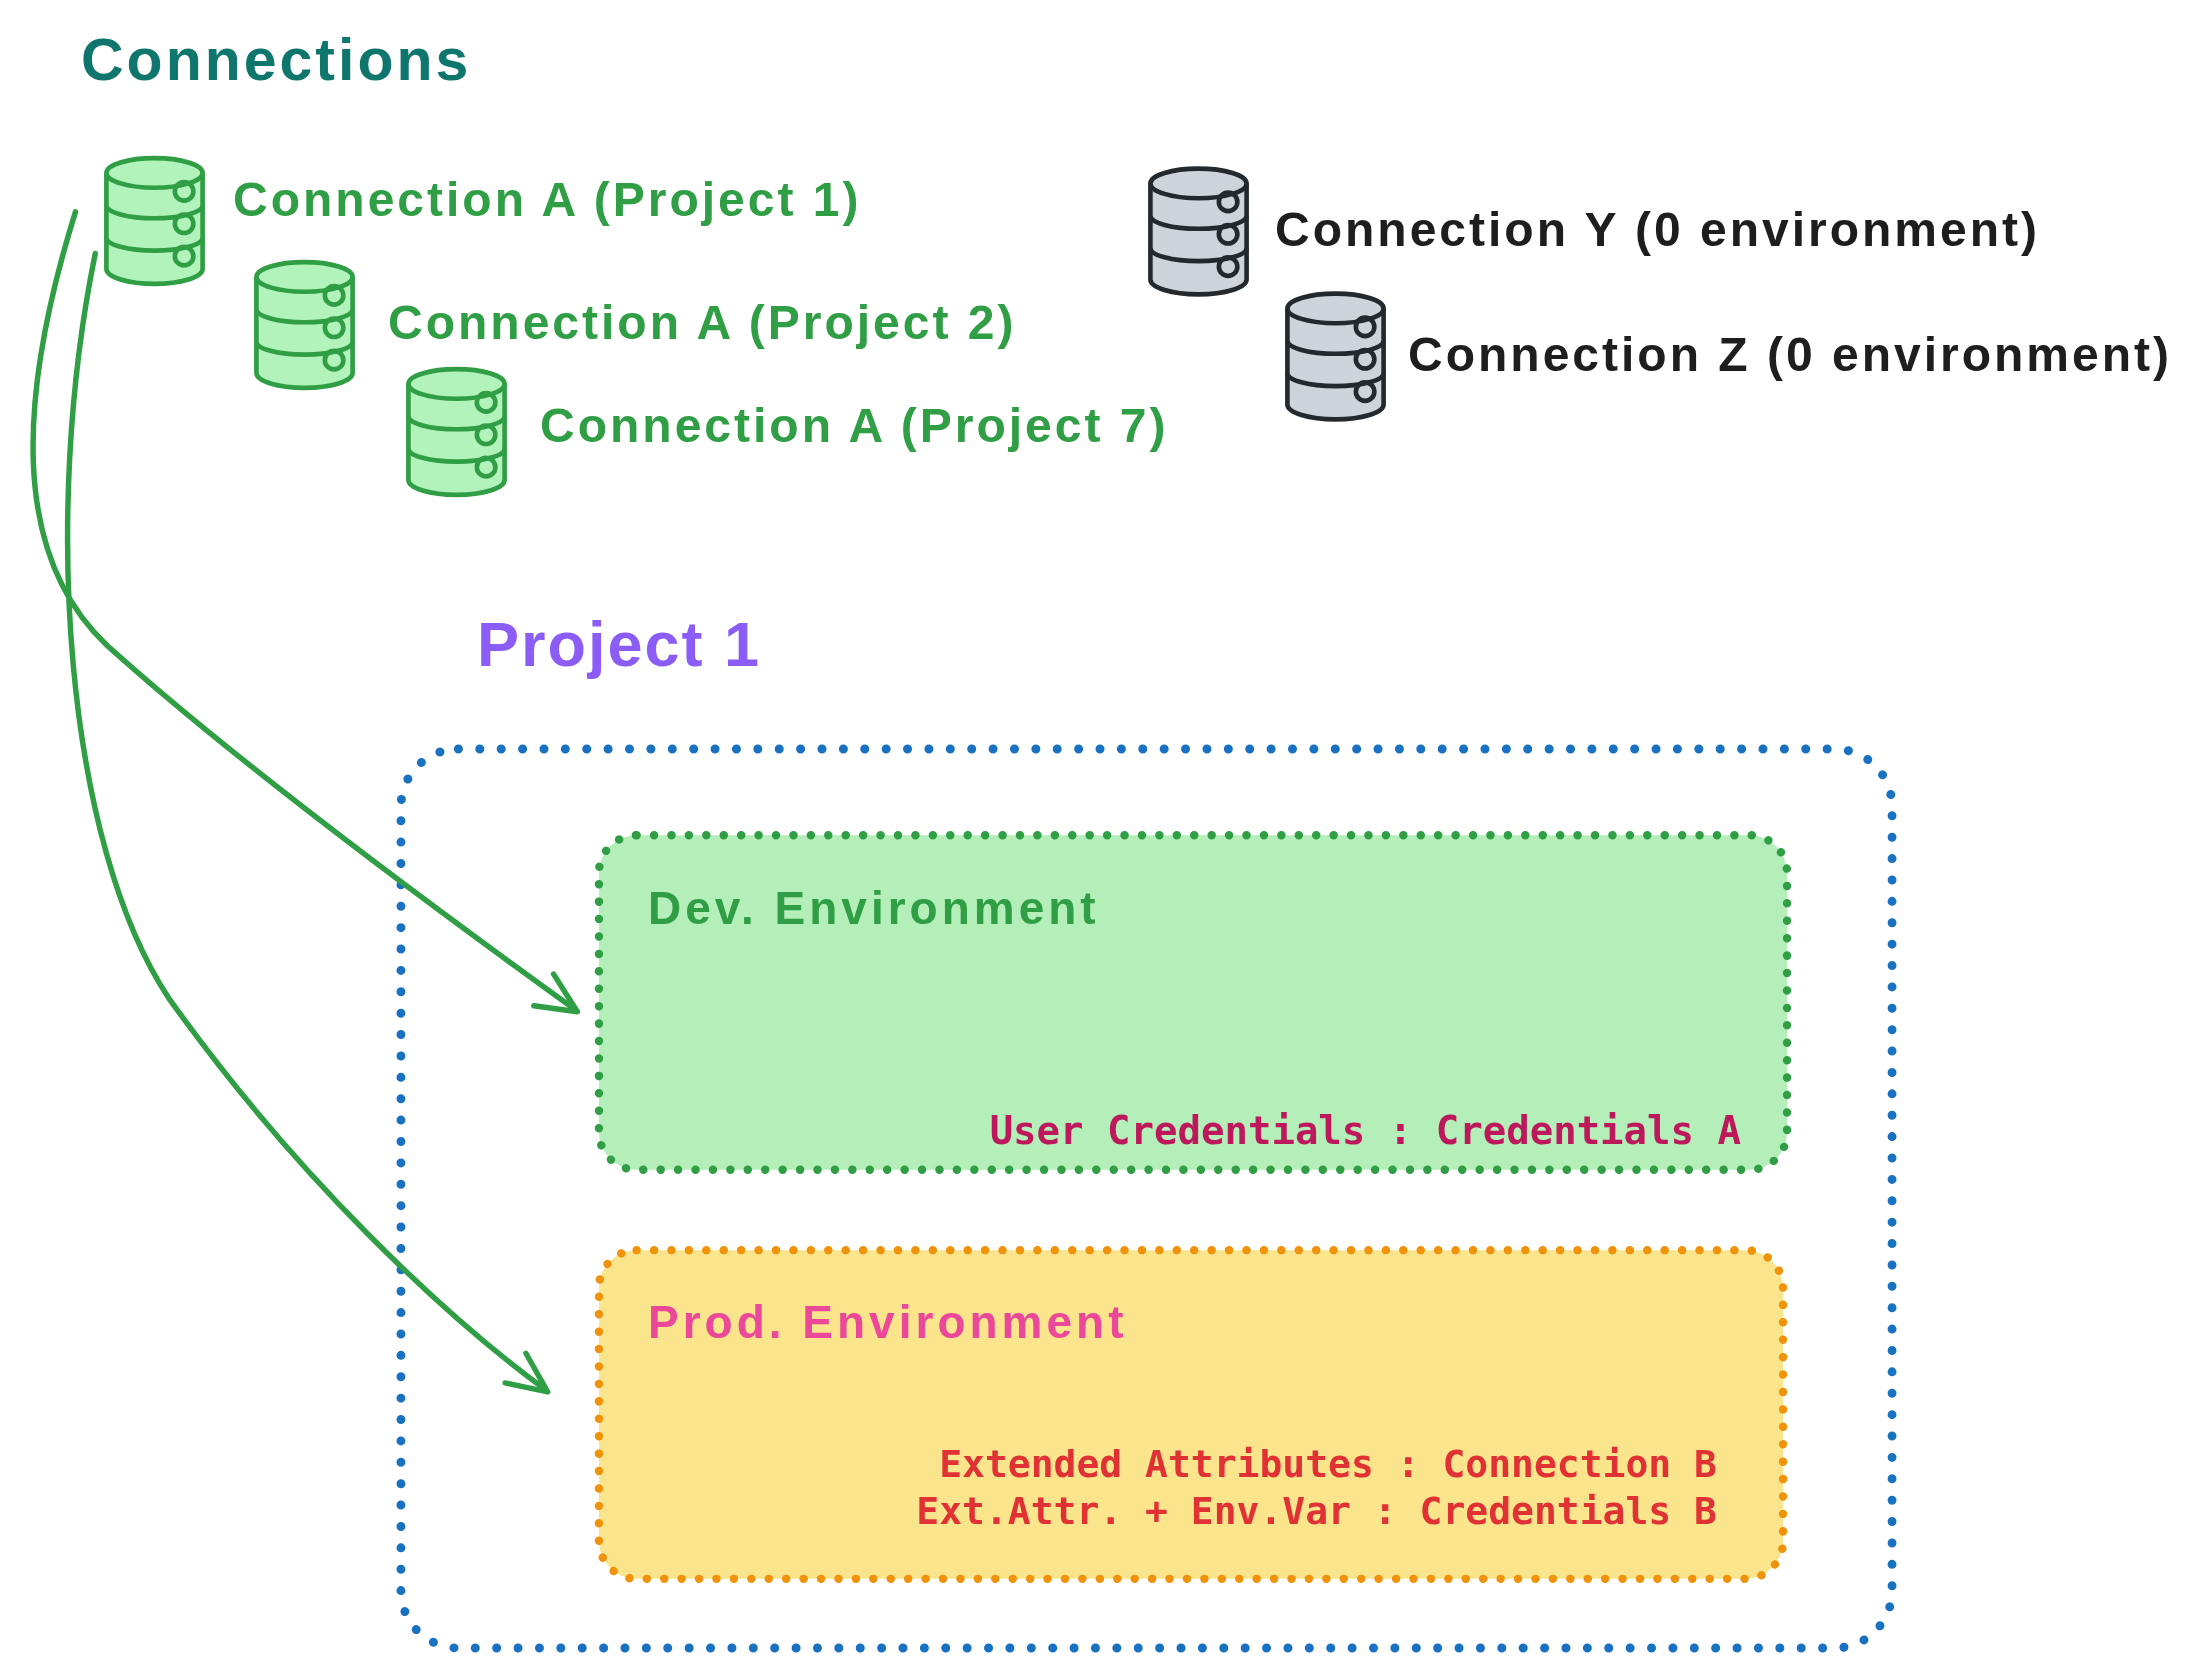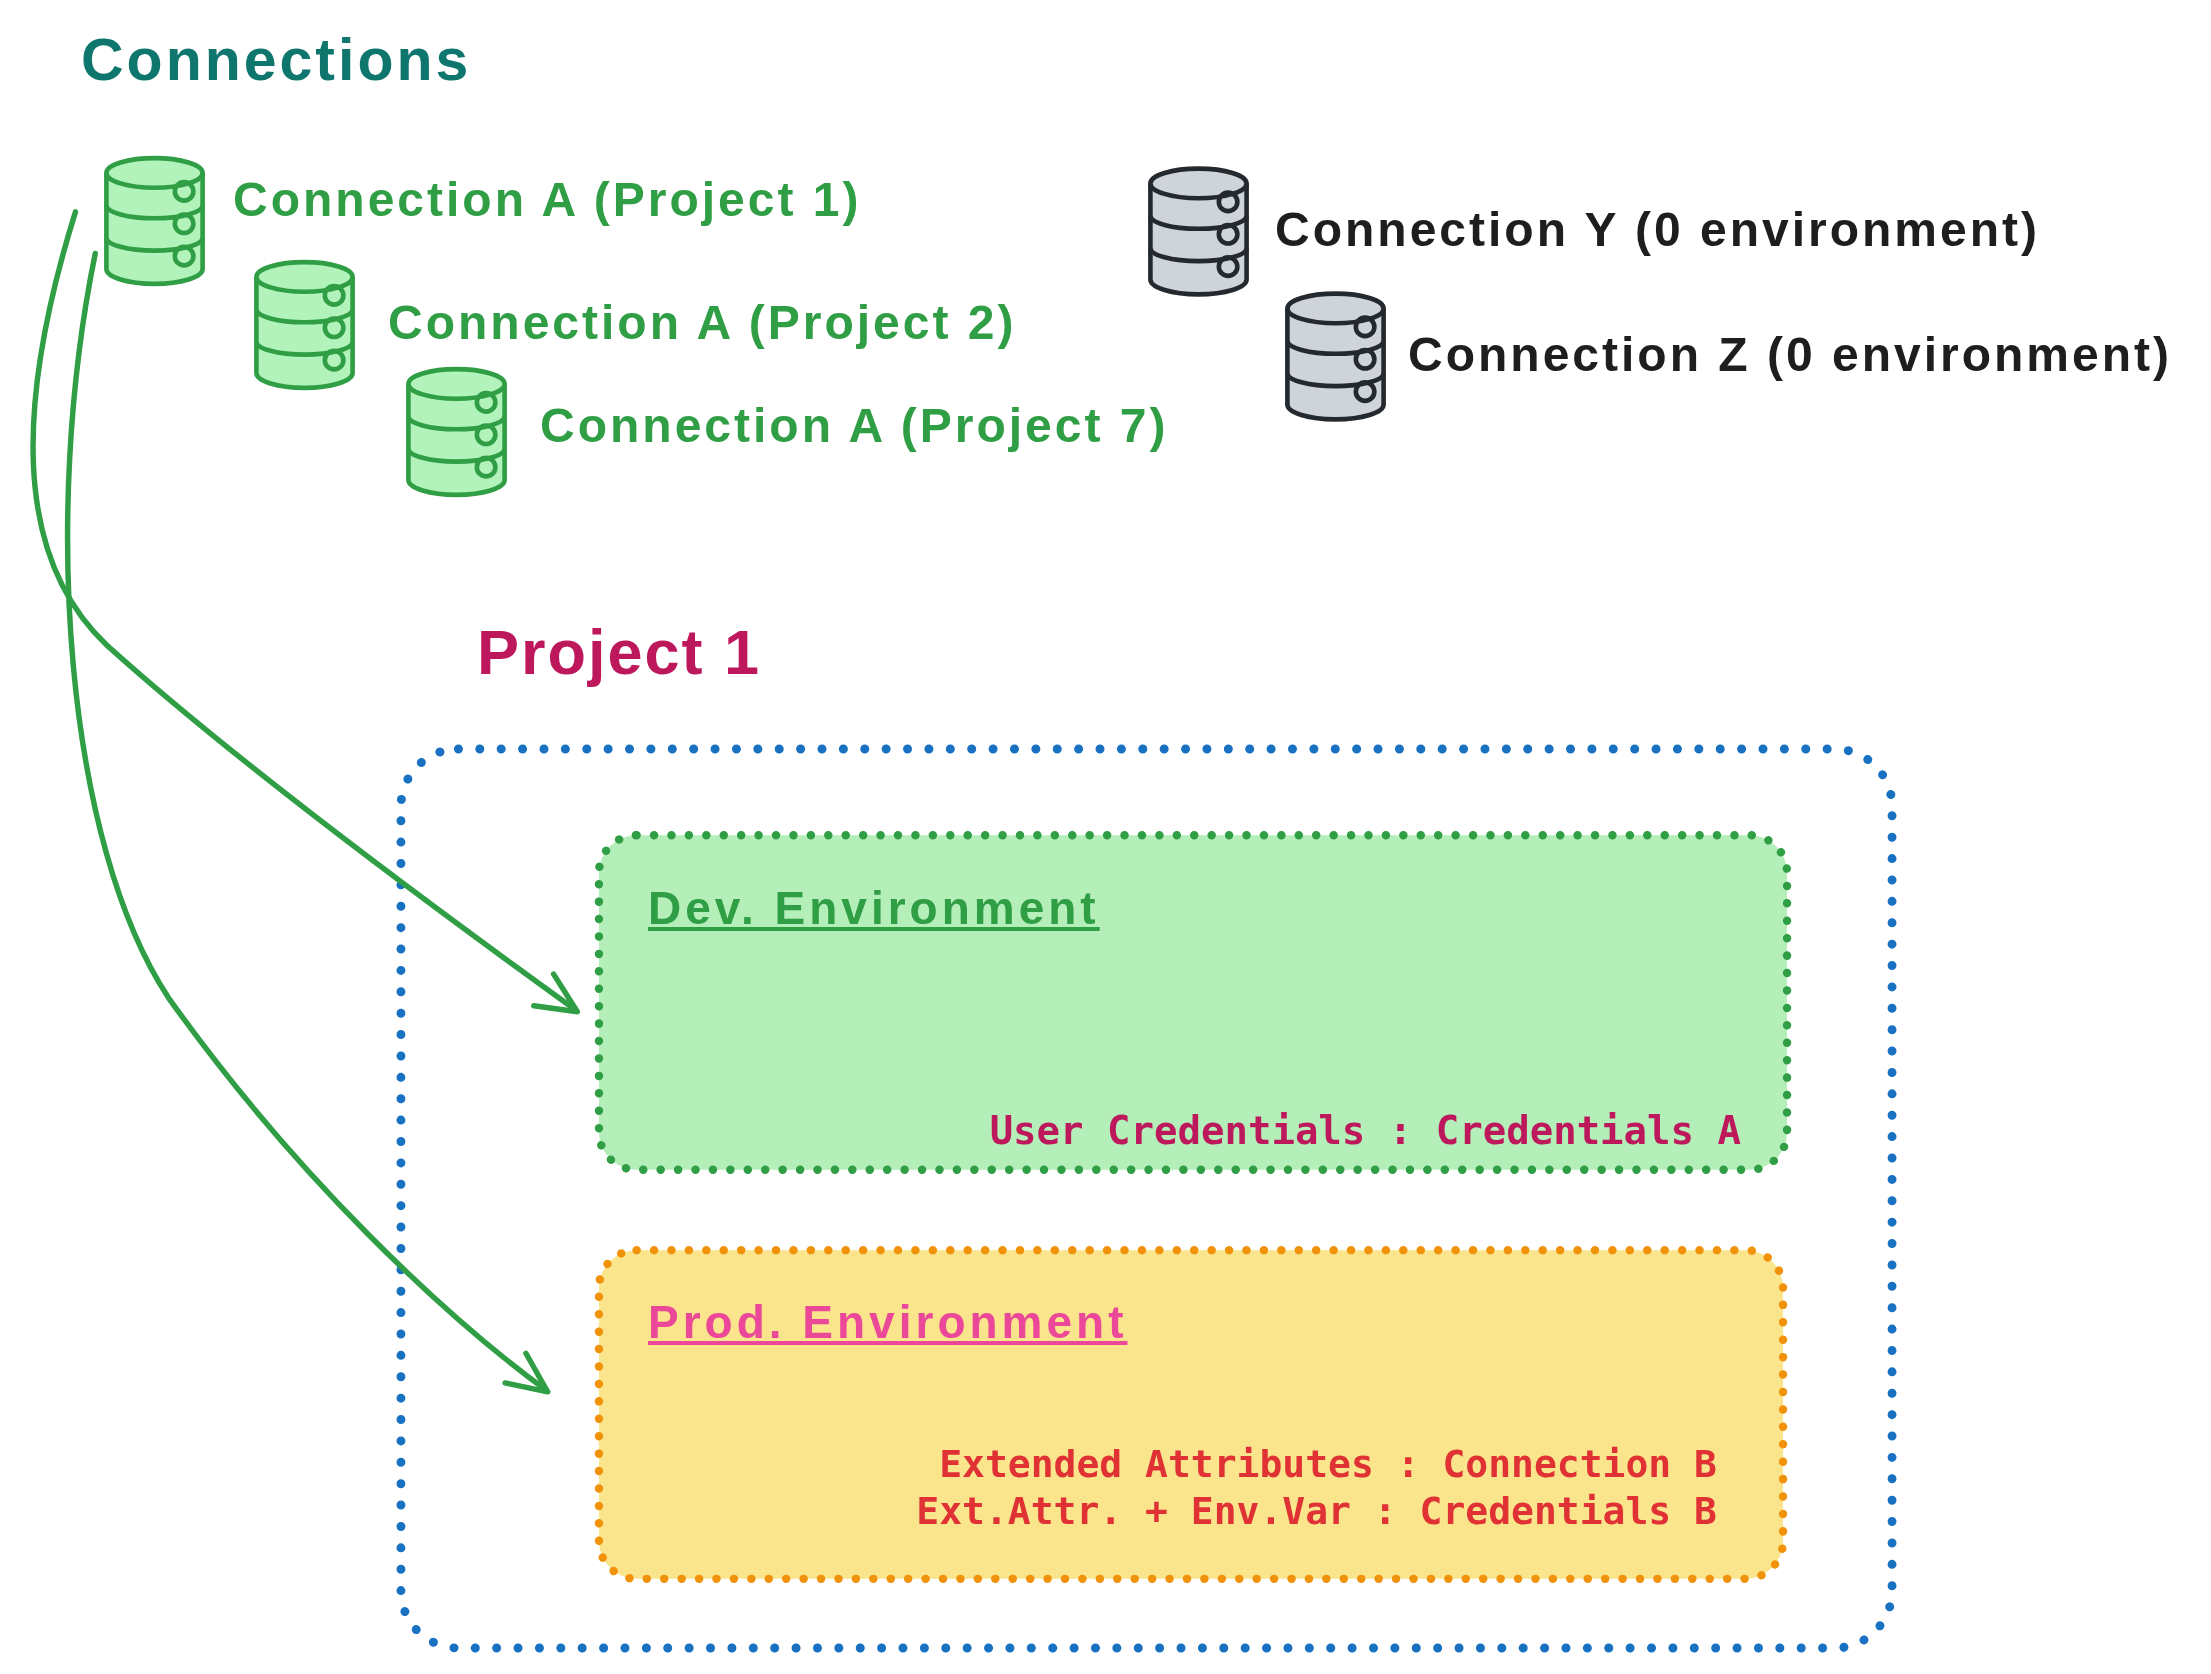--- a/index.html
+++ b/index.html
@@ -18,24 +18,24 @@
     left:81px;top:26px;
     font-size:59px;letter-spacing:3px;color:#0f766e;
     white-space:nowrap;
   }
   .conn-label{font-size:48px;letter-spacing:3px;white-space:nowrap;}
   .conn-label.green{color:#2f9e44;}
   .conn-label.ink{color:#1e1e1e;}
 
   .project-title{
     left:477px;top:608px;
-    font-size:63px;letter-spacing:2px;color:#be185d;white-space:nowrap;margin-top:8px;
+    font-size:63px;letter-spacing:2px;color:#8b5cf6;white-space:nowrap;
   }
 
-  .env-title{font-size:46px;letter-spacing:4px;white-space:nowrap;text-decoration:underline;}
+  .env-title{font-size:46px;letter-spacing:4px;white-space:nowrap;}
   .env-lines{text-align:right;white-space:pre;}
 
   .db{line-height:0;}
   .db-green{--db-stroke:#2f9e44;--db-fill:#b2f2bb;}
   .db-gray{--db-stroke:#24292e;--db-fill:#ced4da;}
 
   svg{display:block;}
 </style>
 </head>
 <body>

